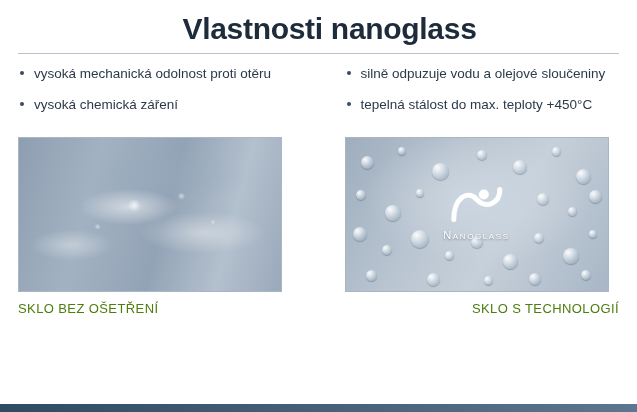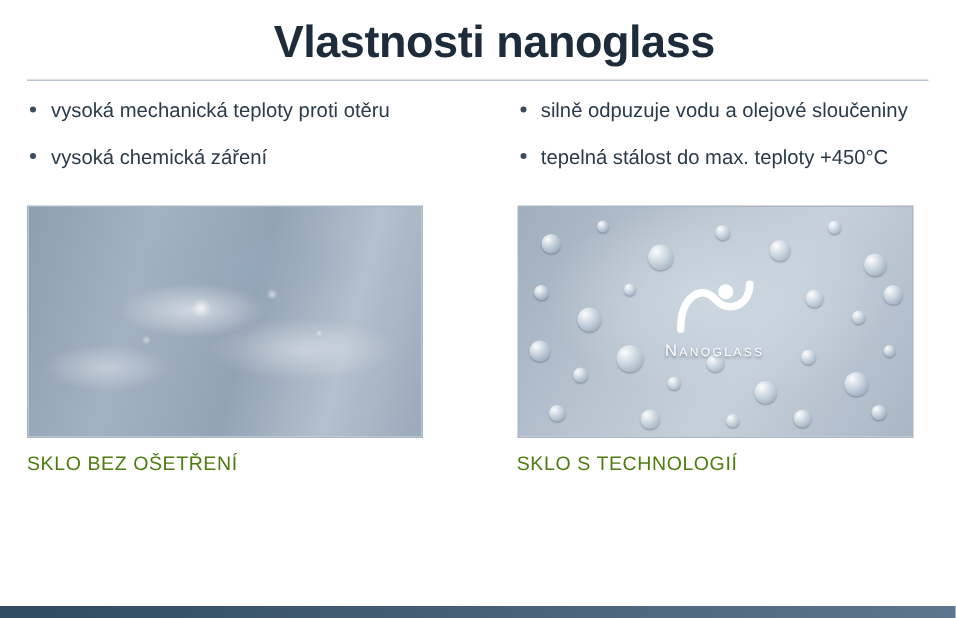--- a/index.html
+++ b/index.html
@@ -153,20 +153,21 @@
   }
   .cap-col {
     width: 50%;
     box-sizing: border-box;
     font-size: 13px;
     color: #4d7c0f;
     letter-spacing: 0.4px;
   }
   .cap-col.right {
     padding-left: 26px;
+    text-align: right;
   }
   .bottom-bar {
     position: absolute;
     left: 0;
     bottom: 0;
     width: 100%;
     height: 8px;
     background: linear-gradient(90deg, #2f4a63, #5d7690);
   }
 </style>
@@ -174,21 +175,21 @@
 <body>
 
 <div class="slide">
 
   <div class="title">Vlastnosti nanoglass</div>
   <div class="title-rule"></div>
 
   <div class="bullets">
     <div class="col left">
       <ul class="blist">
-        <li>vysoká mechanická teploty proti otěru</li>
+        <li>vysoká mechanická odolnost proti otěru</li>
         <li>vysoká chemická záření</li>
       </ul>
     </div>
     <div class="col right">
       <ul class="blist">
         <li>silně odpuzuje vodu a olejové sloučeniny</li>
         <li>tepelná stálost do max. teploty +450°C</li>
       </ul>
     </div>
   </div>

